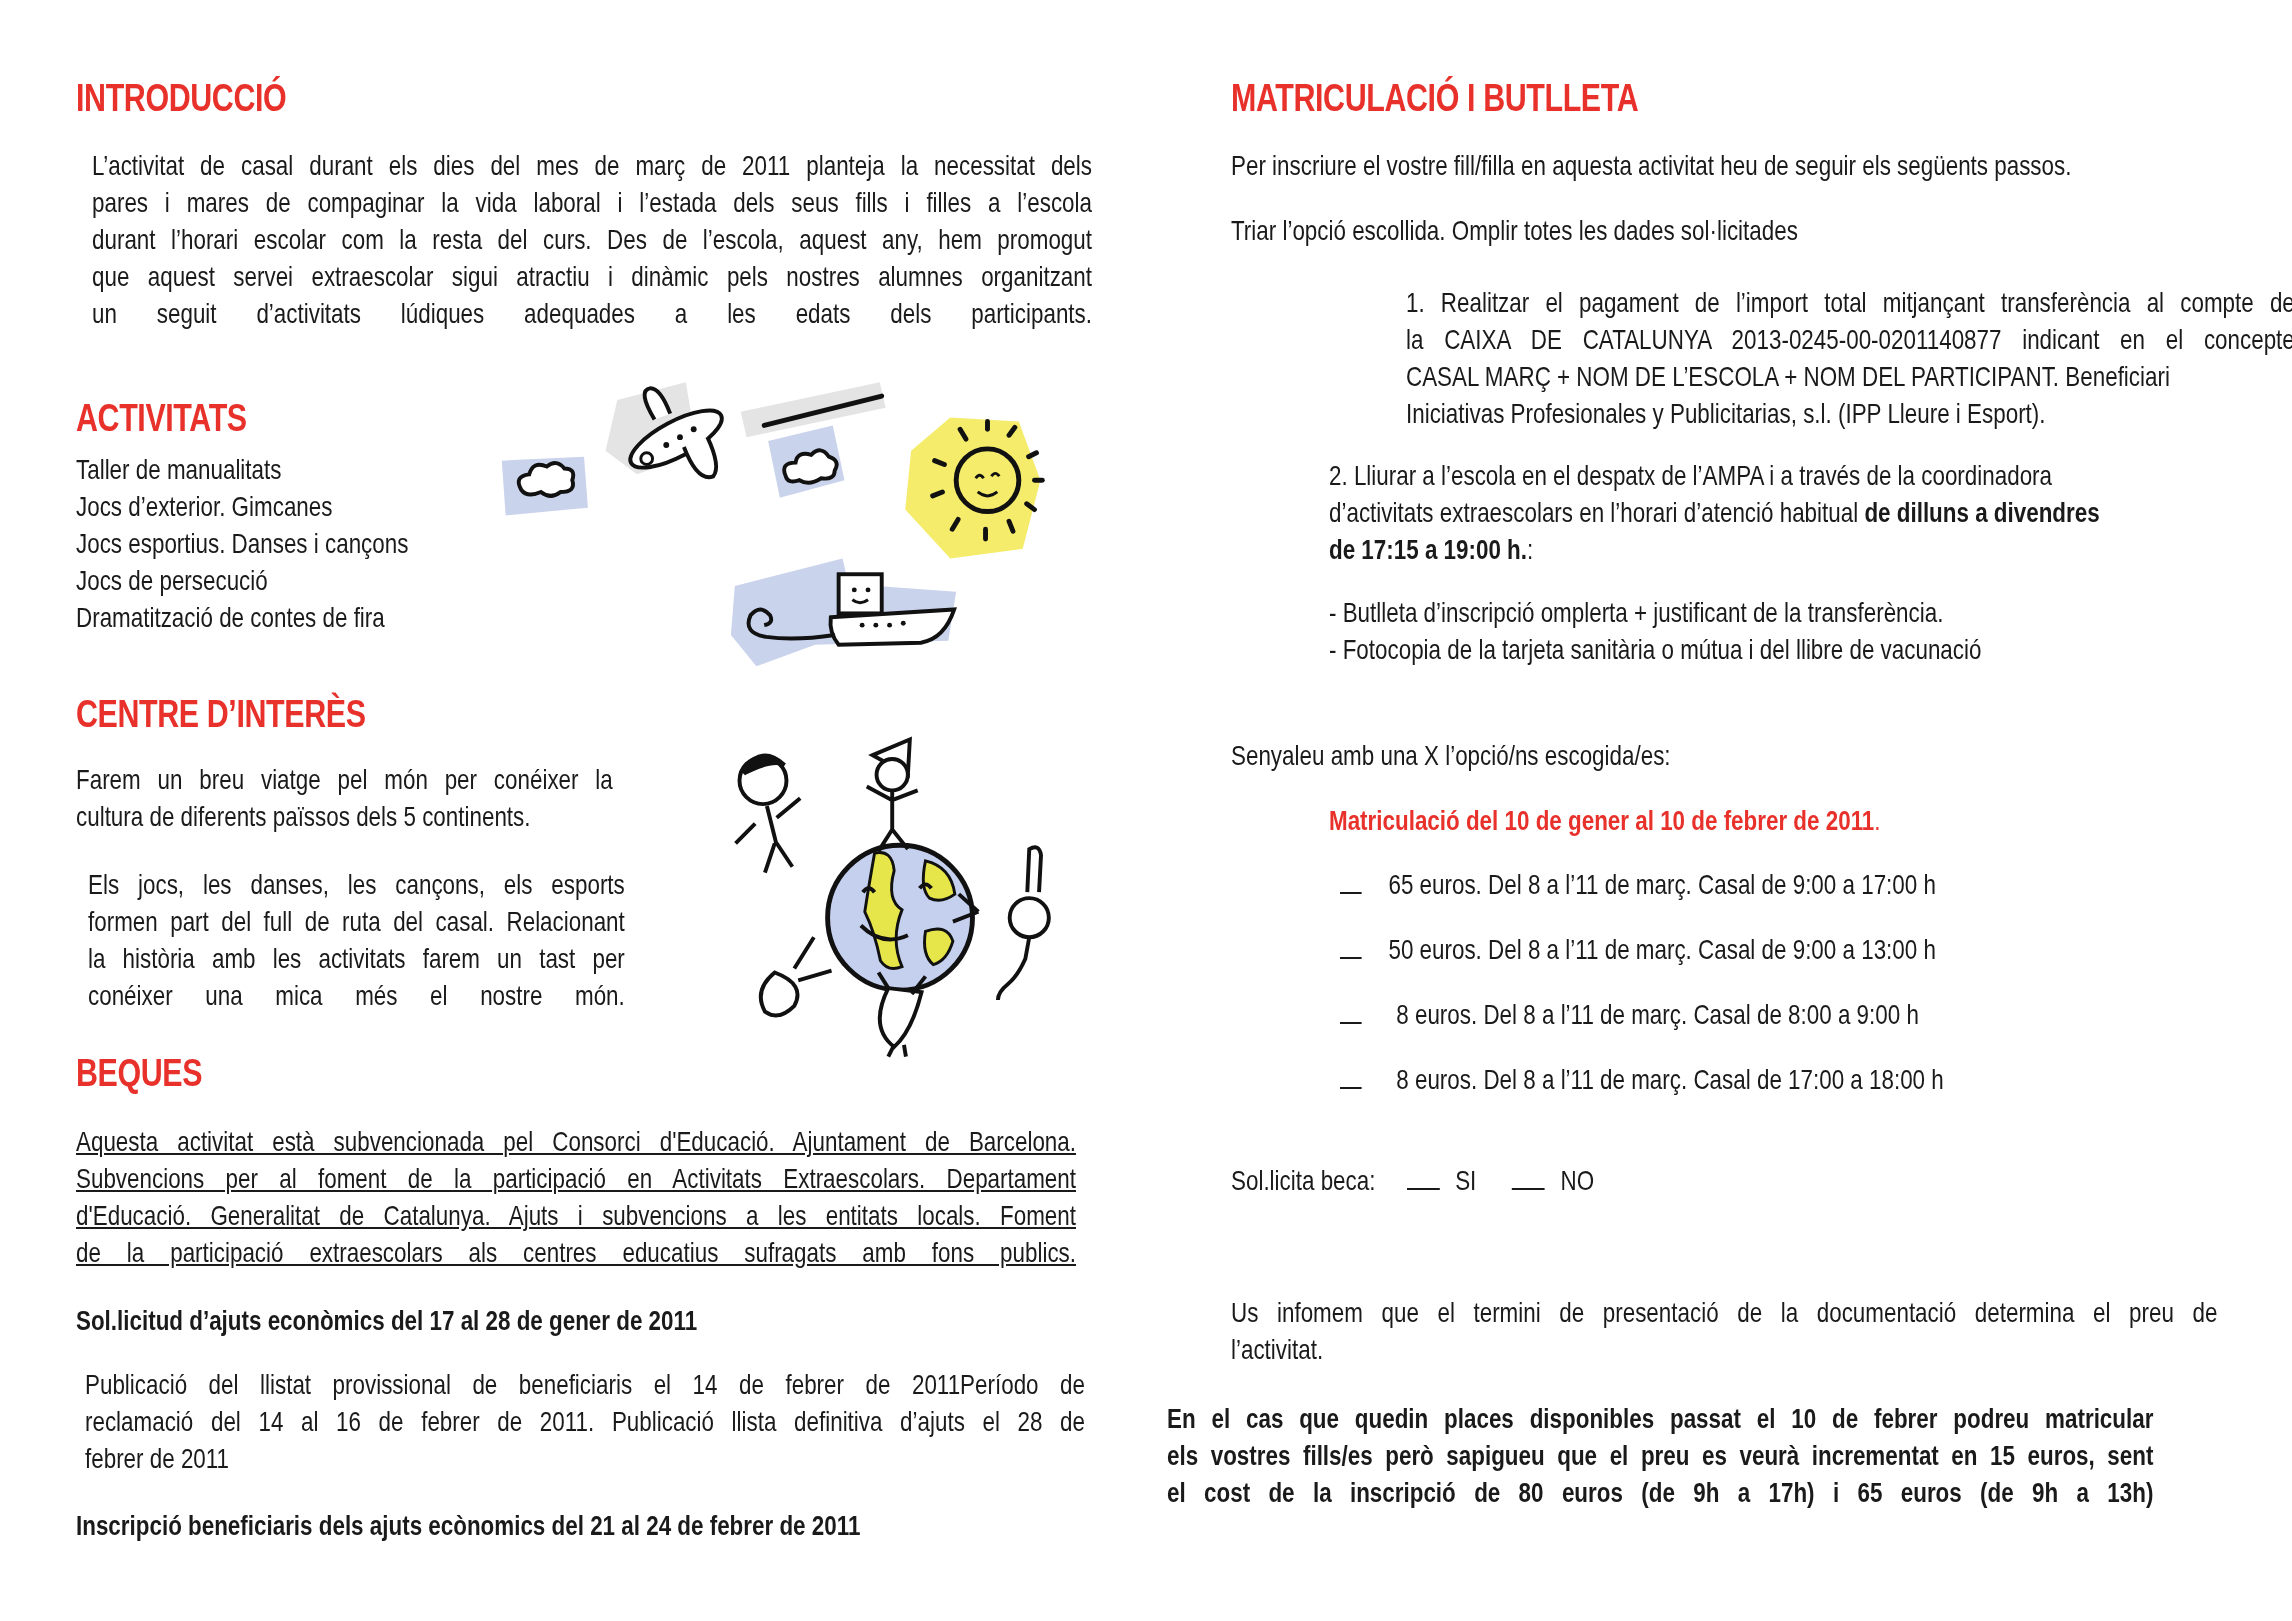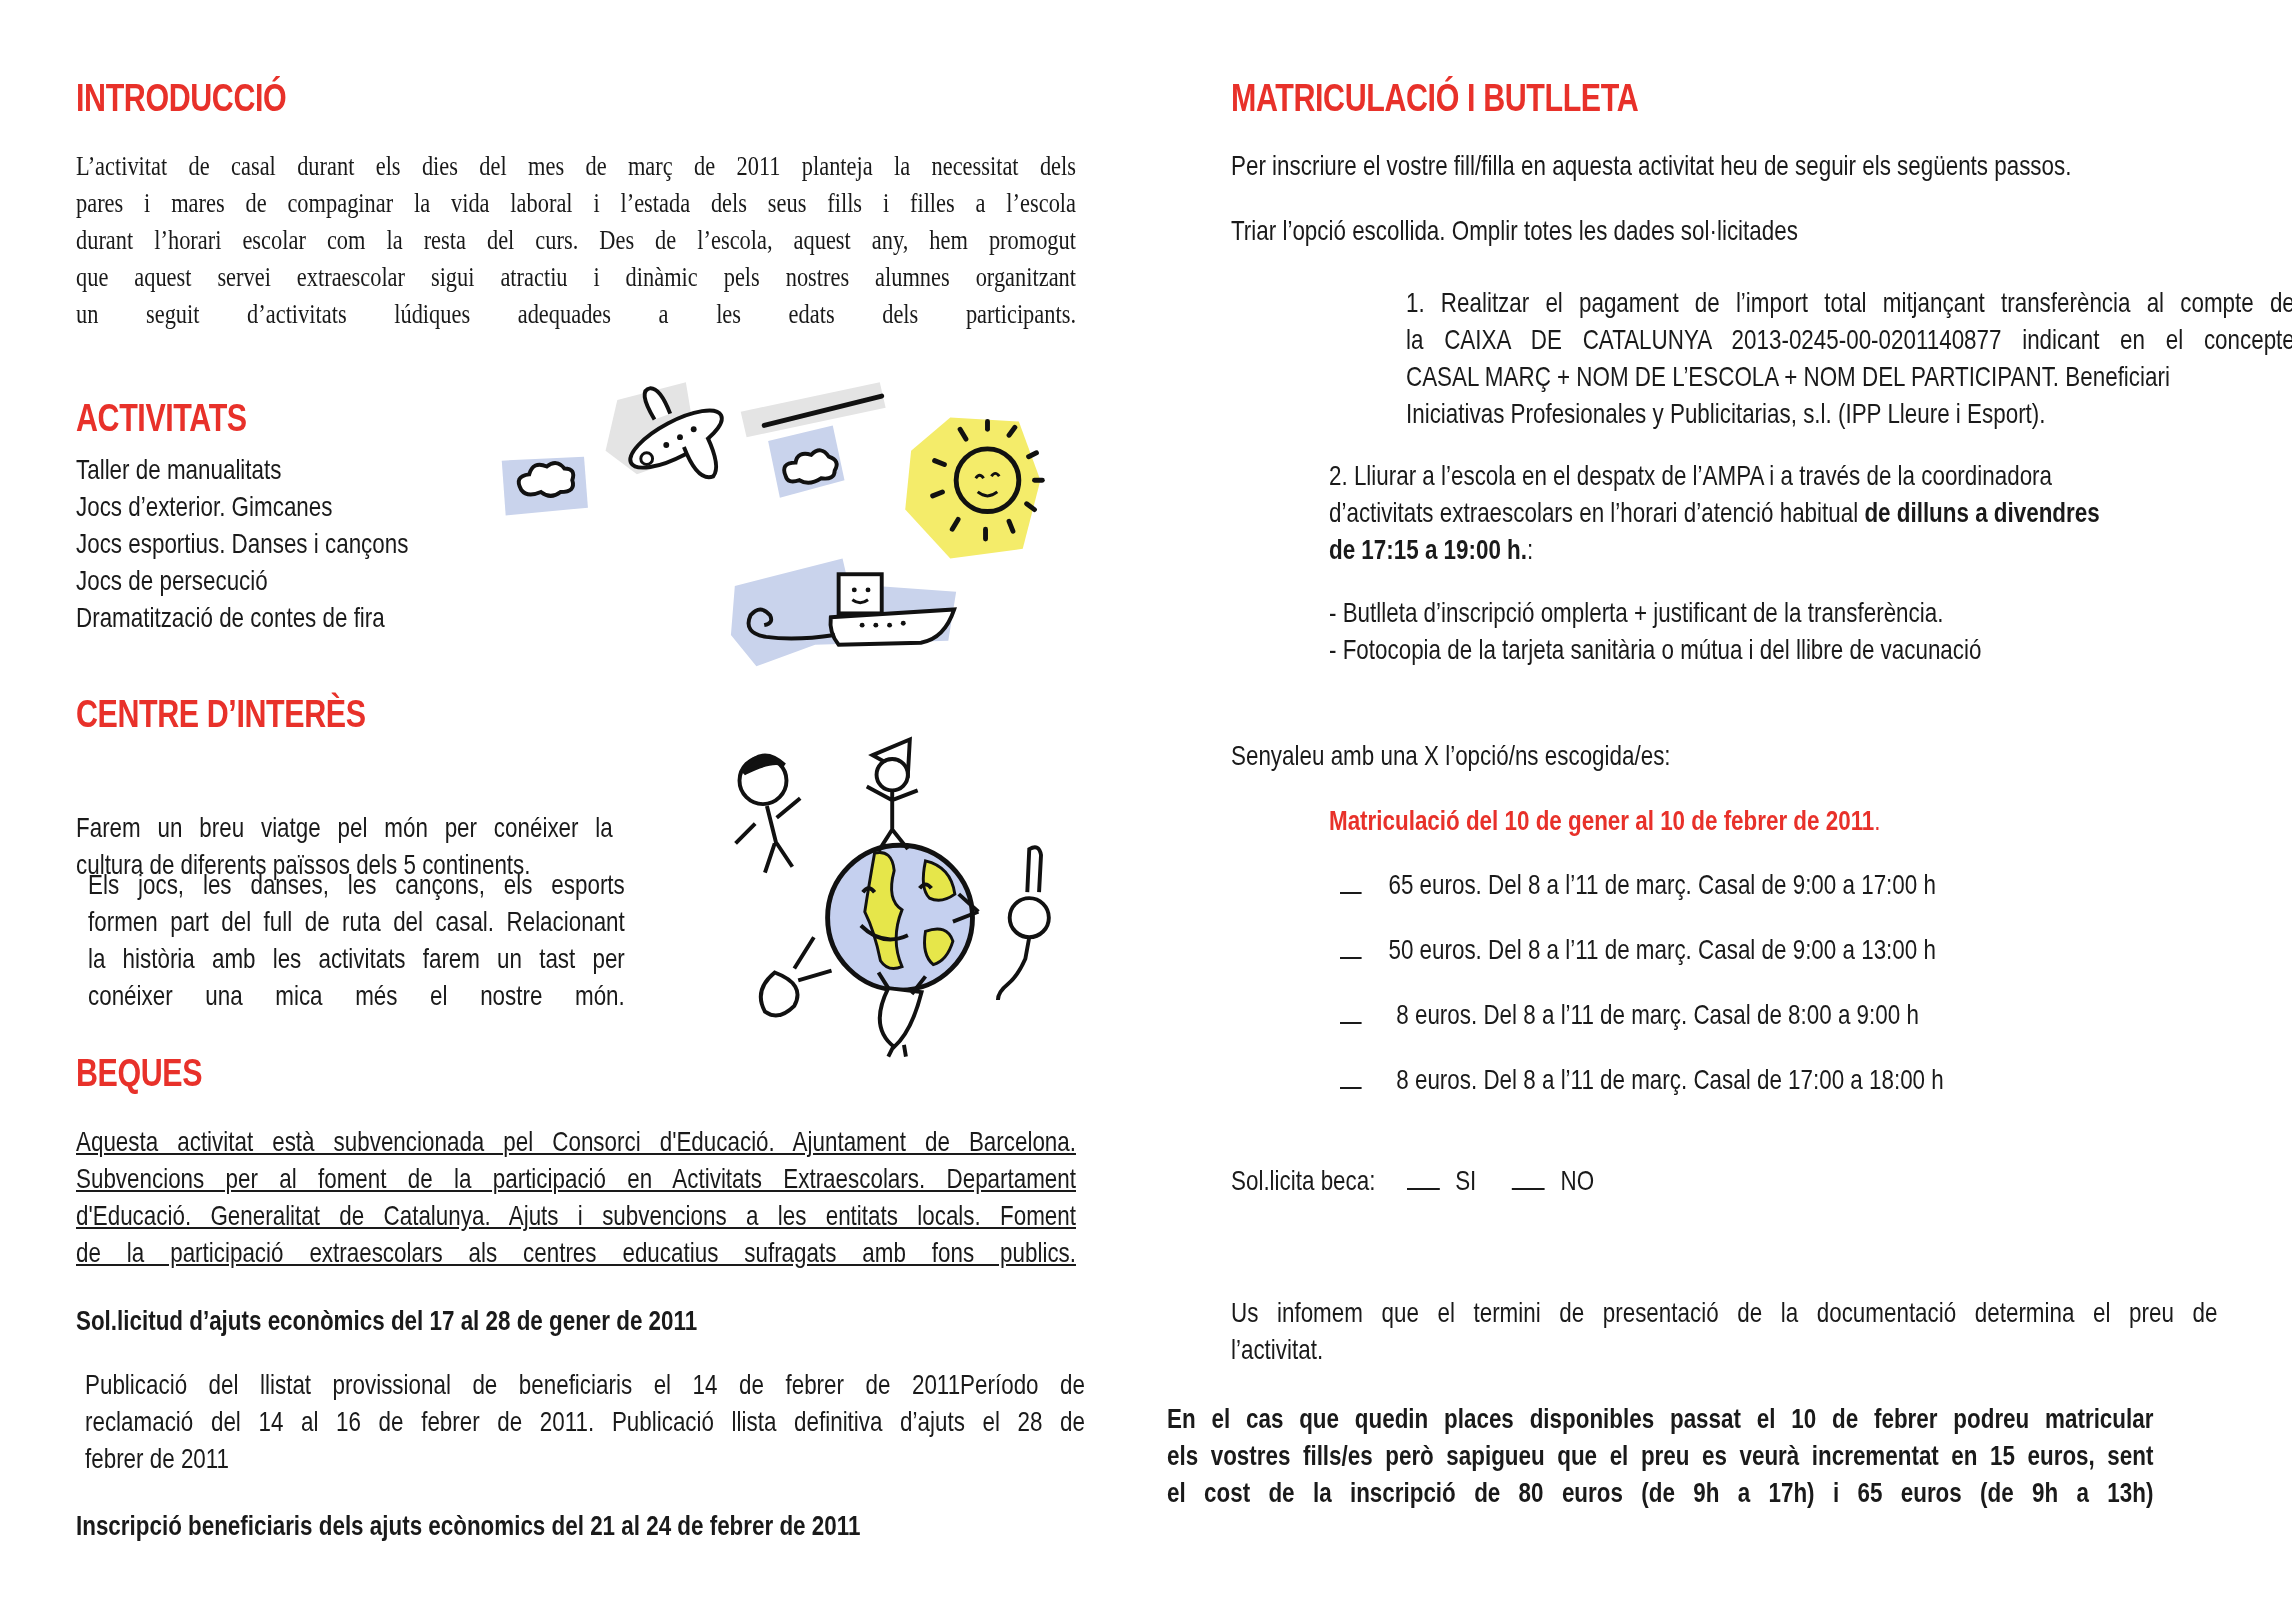--- a/index.html
+++ b/index.html
@@ -15,21 +15,21 @@
   .line { display: block; }
   .blank { display: inline-block; width: 27.4px; border-bottom: 2px solid #1a1a1a; height: 21.6px; vertical-align: baseline; }
   .blank3 { display: inline-block; width: 41px; border-bottom: 2px solid #1a1a1a; height: 21.6px; margin-right: 19.6px; }
   svg { position: absolute; overflow: visible; }
 </style>
 </head>
 <body>
 
 <div class="abs h" style="left:76px; top:76px;">INTRODUCCIÓ</div>
 
-<div class="abs" style="left:76px; top:147px; width:1000px;font-family:Liberation Serif, serif;">
+<div class="abs" style="left:92px; top:147px; width:1000px;">
   <div class="t" style="width:1250px;">
     <span class="line just">L’activitat de casal durant els dies del mes de març de 2011 planteja la necessitat dels</span>
     <span class="line just">pares i mares de compaginar la vida laboral i l’estada dels seus fills i filles a l’escola</span>
     <span class="line just">durant l’horari escolar com la resta del curs. Des de l’escola, aquest any, hem promogut</span>
     <span class="line just">que aquest servei extraescolar sigui atractiu i dinàmic pels nostres alumnes organitzant</span>
     <span class="line just">un seguit d’activitats lúdiques adequades a les edats dels participants.</span>
   </div>
 </div>
 
 <div class="abs h" style="left:76px; top:396px;">ACTIVITATS</div>
@@ -99,21 +99,21 @@
         <circle cx="380" cy="248" r="2.5"></circle>
         <circle cx="394" cy="248" r="2.5"></circle>
         <circle cx="408" cy="248" r="2.5"></circle>
         <circle cx="422" cy="246" r="2.5"></circle>
       </g>
     <path d="M352,258 q-40,6 -70,2 q-24,-4 -16,-22 q10,-12 20,0 q4,8 -6,10" fill="none" stroke="#111" stroke-width="4"></path>
   </g>
 </svg>
 
 <div class="abs h" style="left:76px; top:692px;">CENTRE D’INTERÈS</div>
-<div class="abs" style="left:76px; top:761px; width:537px;margin-top:48px;">
+<div class="abs" style="left:76px; top:761px; width:537px;">
   <div class="t" style="width:671px;">
     <span class="line just">Farem un breu viatge pel món per conéixer la</span>
     <span class="line">cultura de diferents païssos dels 5 continents.</span>
   </div>
 </div>
 <div class="abs" style="left:88px; top:866px; width:537px;">
   <div class="t" style="width:671px;">
     <span class="line just">Els jocs, les danses, les cançons, els esports</span>
     <span class="line just">formen part del full de ruta del casal. Relacionant</span>
     <span class="line just">la història amb les activitats farem un tast per</span>

